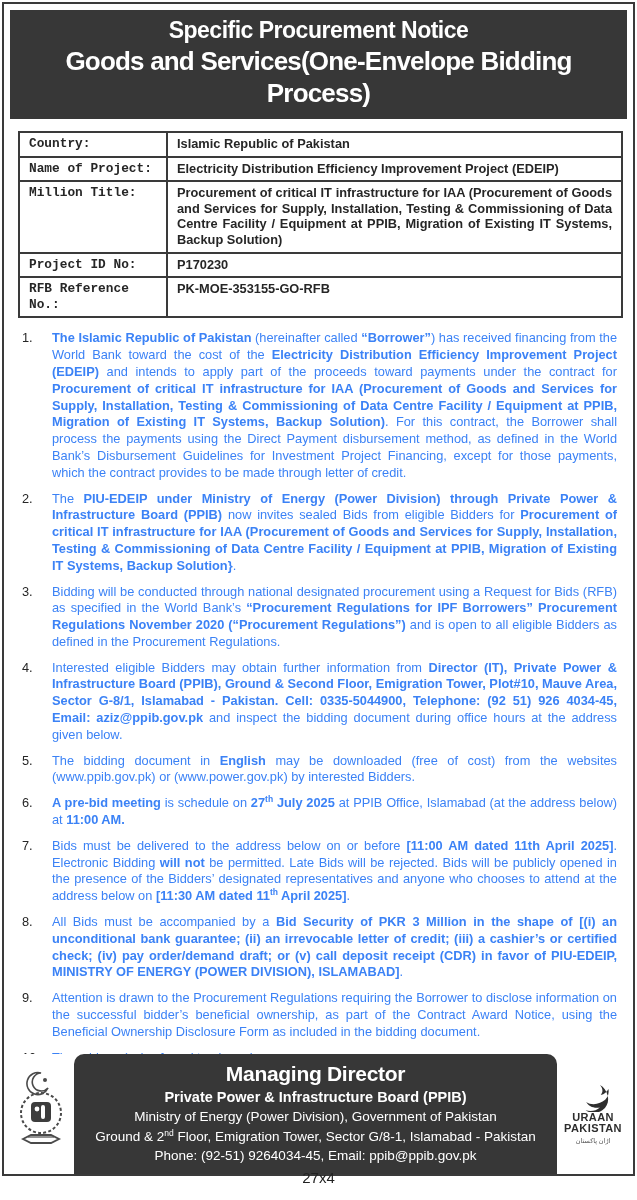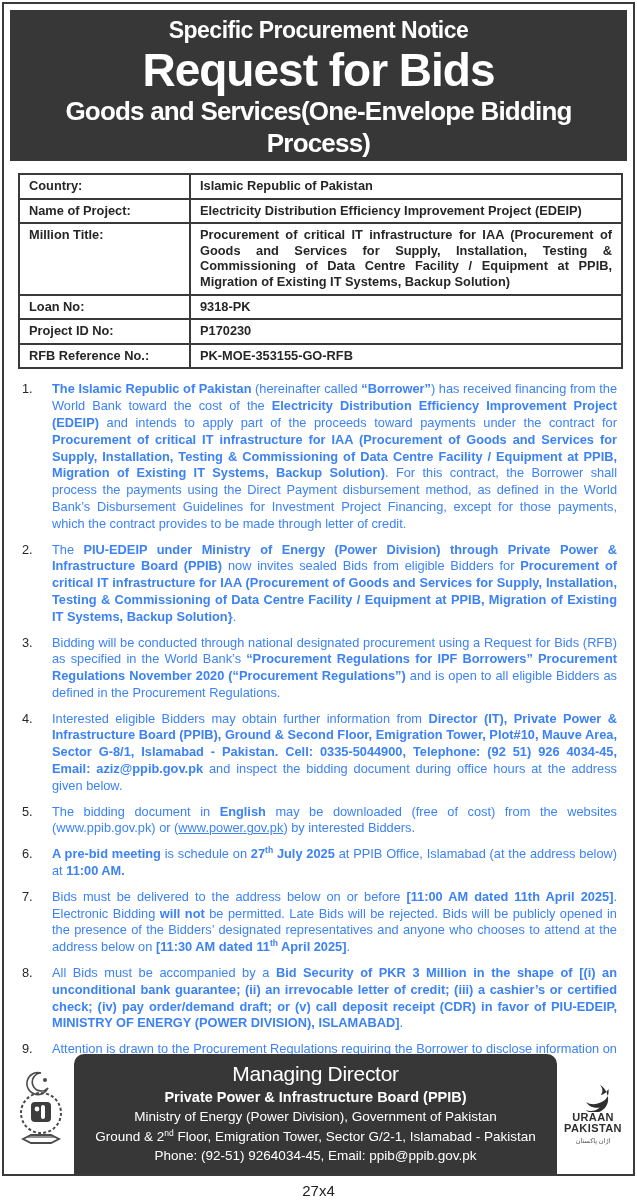--- a/index.html
+++ b/index.html
@@ -2,91 +2,86 @@
 <html><head>
 <meta charset="utf-8">
 <style>
   * { margin:0; padding:0; box-sizing:border-box; }
   html,body { width:637px; background:#ffffff; font-family:"Liberation Sans", sans-serif; }
   .sheet { position:relative; width:637px; height:1200px; background:#fff; overflow:hidden; }
   .page-border { position:absolute; left:2px; top:2px; width:633px; height:1174px;
                  border:2px solid #3a3a3a; background:#fff; }
 
   
-  .banner { margin:6px; background:#373737; color:#fff; text-align:center; padding:5px 4px 2px; }
+  .banner { margin:6px; background:#373737; color:#fff; text-align:center; padding:5px 4px 10px; }
   .banner .l1 { font-size:23px; font-weight:bold; letter-spacing:-0.5px; line-height:30px; }
   .banner .l2 { font-size:46px; font-weight:bold; letter-spacing:-1px; line-height:50px; }
   .banner .l3 { font-size:26px; font-weight:bold; letter-spacing:-0.8px; line-height:32px; }
 
   
   table.info { width:605px; margin:12px 16px 12px 14px; border-collapse:collapse; }
   table.info td { border:2px solid #3a3a3a; font-size:12.8px; font-weight:bold; color:#262626;
                   padding:3px 9px 4px; vertical-align:top; line-height:15.6px; }
-  table.info td.lbl { width:171px; }
+  table.info td.lbl { width:148px;font-family:Liberation Mono, monospace; }
   table.info td.val { text-align:justify;margin-left:44px; }
 
   
   .notice-list { margin:0 16px 0 18px; }
   .item { display:flex; margin-bottom:9px; }
   .item .num { flex:none; width:30px; font-size:12.8px; color:#262626; line-height:16.8px; }
   .item .body { flex:1; font-size:12.8px; color:#3b82f6; line-height:16.8px; text-align:justify; }
   .b { font-weight:bold; }
-  .u { text-decoration:underline; }
+  .u { }
   sup { font-size:8.5px; line-height:0; vertical-align:super; }
 
   
   .footer-row { position:absolute; left:4px; right:4px; bottom:0; height:120px;
                 display:flex; align-items:stretch; background:#fff; }
   .logo-left { flex:none; width:66px; display:flex; align-items:center; justify-content:center; }
   .footer-box { flex:1; background:#373737; color:#fff; text-align:center;
                 border-radius:10px 10px 0 0; padding-top:7px; }
-  .footer-box .f-title { font-size:21px; font-weight:normal; line-height:26px; letter-spacing:-0.3px; }
+  .footer-box .f-title { font-size:21px; font-weight:bold; line-height:26px; letter-spacing:-0.3px; }
   .footer-box .f-org   { font-size:14.5px; font-weight:bold; line-height:20px; }
   .footer-box .f-line  { font-size:13.5px; line-height:19.5px; }
   .logo-right { flex:none; width:72px; display:flex; flex-direction:column; align-items:center;
                 justify-content:center; color:#2d2d2d; }
   .logo-right .uraan-word { font-size:11px; font-weight:bold; letter-spacing:0.4px; line-height:11.5px; }
   .logo-right .tagline { font-size:6.5px; color:#555; margin-top:2px; letter-spacing:0.5px; }
 
-  .bottom-note { position:absolute; left:0; bottom:1px; width:100%; text-align:center;
+  .bottom-note { position:absolute; left:0; bottom:14px; width:100%; text-align:center;
                  font-size:15px; color:#222; }
 </style>
 </head>
 <body>
 
 <div class="sheet">
   <div class="page-border">
 
     <div class="banner">
       <div class="l1">Specific Procurement Notice</div>
-      <div class="l2">Request for Bids</div>
       <div class="l3">Goods and Services(One-Envelope Bidding Process)</div>
     </div>
 
     <table class="info">
       <tbody id="info-rows">
   <tr>
     <td class="lbl">Country:</td>
     <td class="val">Islamic Republic of Pakistan</td>
   </tr>
 
   <tr>
     <td class="lbl">Name of Project:</td>
     <td class="val">Electricity Distribution Efficiency Improvement Project (EDEIP)</td>
   </tr>
 
   <tr>
     <td class="lbl">Million Title:</td>
     <td class="val">Procurement of critical IT infrastructure for IAA (Procurement of Goods and Services for Supply, Installation, Testing &amp; Commissioning of Data Centre Facility / Equipment at PPIB, Migration of Existing IT Systems, Backup Solution)</td>
   </tr>
 
-  <tr>
-    <td class="lbl">Loan No:</td>
-    <td class="val">9318-PK</td>
-  </tr>
 
   <tr>
     <td class="lbl">Project ID No:</td>
     <td class="val">P170230</td>
   </tr>
 
   <tr>
     <td class="lbl">RFB Reference No.:</td>
     <td class="val">PK-MOE-353155-GO-RFB</td>
   </tr>
@@ -160,21 +155,21 @@
 
           <path d="M9 68 l8 -4 h20 l8 4 l-8 4 h-20 Z" fill="none" stroke="#4a4a4a" stroke-width="1.8"></path>
           <path d="M14 66 h26" stroke="#4a4a4a" stroke-width="1.2"></path>
         </svg>
       </div>
 
       <div class="footer-box">
         <div class="f-title">Managing Director</div>
         <div class="f-org">Private Power &amp; Infrastructure Board (PPIB)</div>
         <div class="f-line">Ministry of Energy (Power Division), Government of Pakistan</div>
-        <div class="f-line"><span>Ground &amp; 2</span><sup>nd</sup><span> Floor, Emigration Tower, Sector G/2-1, Islamabad - Pakistan</span></div>
+        <div class="f-line"><span>Ground &amp; 2</span><sup>nd</sup><span> Floor, Emigration Tower, Sector G/8-1, Islamabad - Pakistan</span></div>
         <div class="f-line">Phone: (92-51) 9264034-45, Email: ppib@ppib.gov.pk</div>
       </div>
 
       <div class="logo-right">
         <svg width="36" height="28" viewBox="0 0 36 28">
           <path d="M25 1 c3 3.4 3.2 7 .8 10 c3.6 -0.8 6.2 -3 7.6 -6 c1 5.2 -1 10 -5.8 12.6 l-2.6 1.2 c-4.8 2.2 -10 1.8 -13.8 -0.8 c2.6 4.6 8 6.6 13.6 5.4 c-3.6 3.4 -9 4.4 -14.2 2.8 c4.8 3.6 11.8 3.6 17 -0.2 c4.6 -3.2 6.6 -9 5 -14.6 C31.4 6.6 28.8 3 25 1 Z" fill="#2e2e2e"></path>
           <circle cx="24.5" cy="4.5" r="1" fill="#fff"></circle>
         </svg>
         <div class="uraan-word">URAAN</div>
         <div class="uraan-word">PAKISTAN</div>

